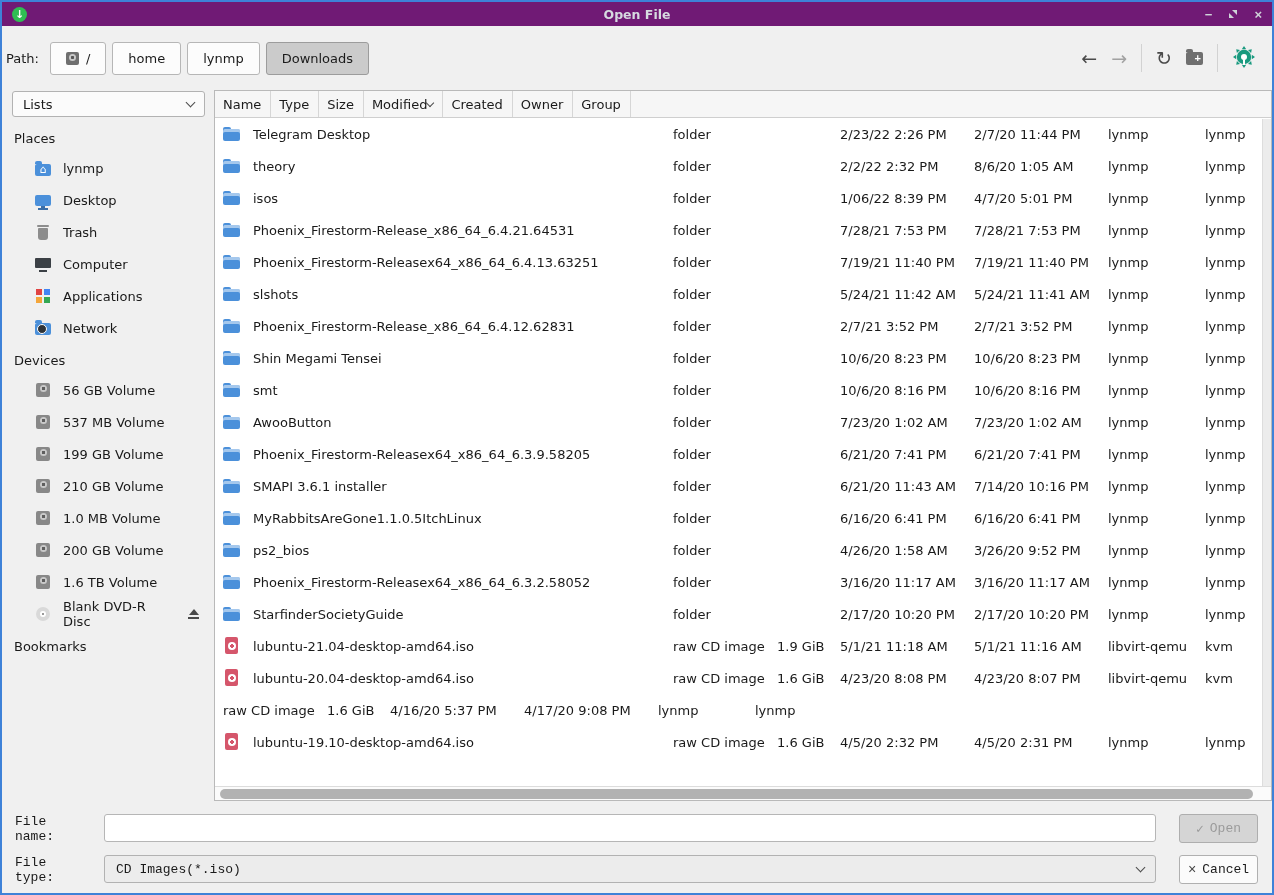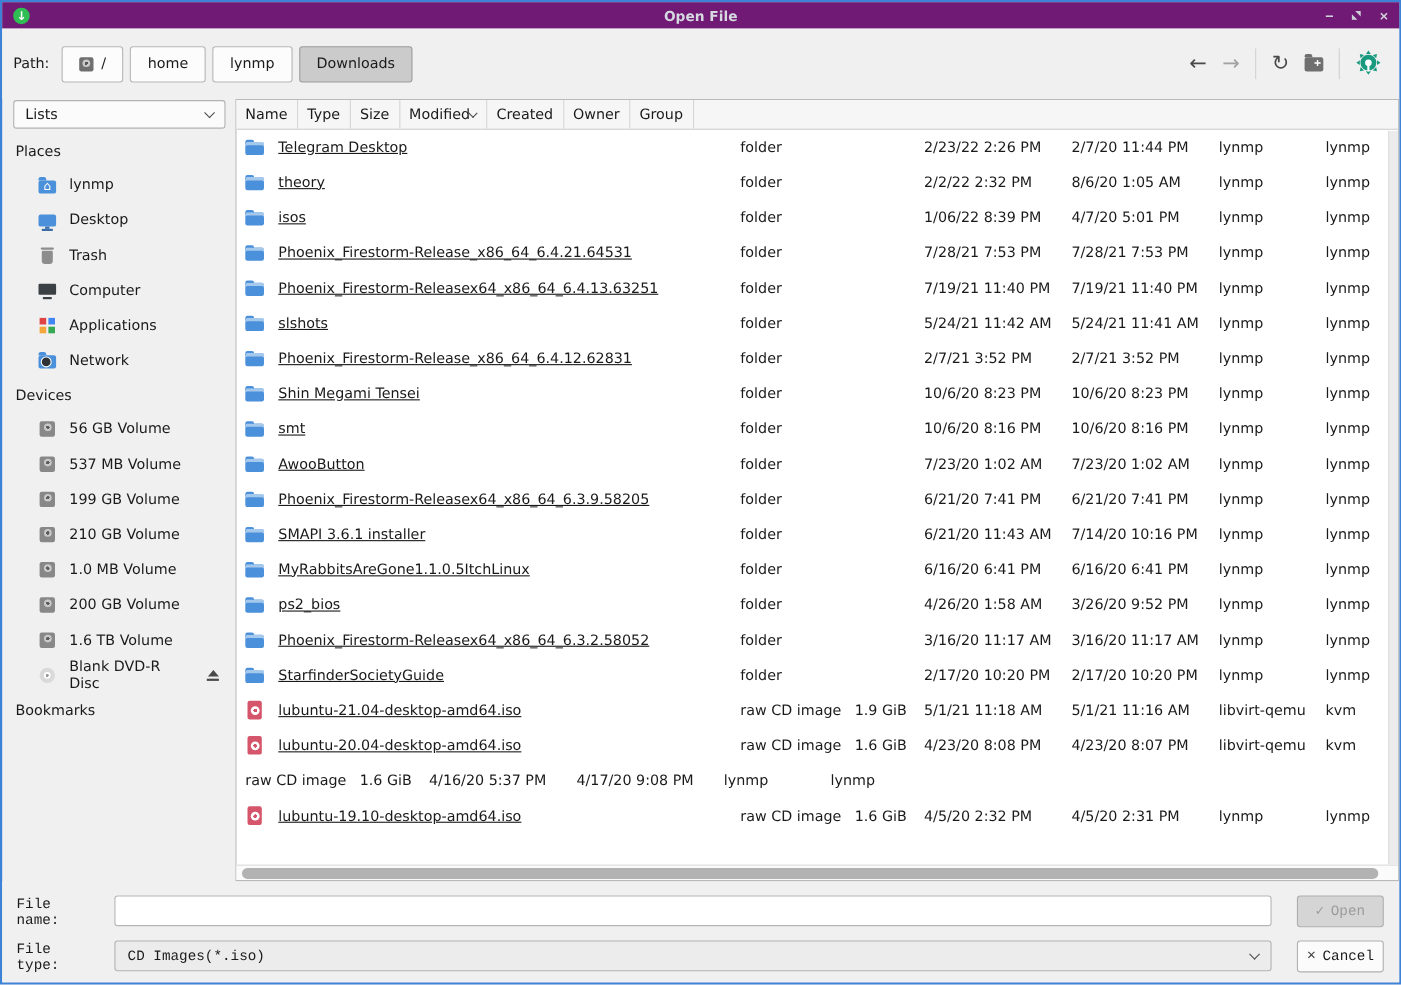--- a/index.html
+++ b/index.html
@@ -27,21 +27,21 @@
   .tb-title { position: absolute; left: 0; right: 0; text-align: center;
     color: #d6dae0; font-weight: bold; font-size: 12.5px; pointer-events: none; }
   .tb-controls { margin-left: auto; display: flex; align-items: center; gap: 16px; z-index: 1; }
   .tb-btn { color: #cfd3d9; font-size: 13px; font-weight: bold; line-height: 1; cursor: default; }
   .restore-svg { display: block; }
 
   
   .toolbar {
     height: 64px; flex: none;
     display: flex; align-items: center;
-    padding-left: 10px; position: relative;
+    padding-left: 4px; position: relative;
     background: #f0f0f0;
   }
   .path-label { margin-right: 11px; }
   .path-buttons { display: flex; gap: 6px; }
   .pathbtn {
     height: 33px; padding: 0 15px;
     background: #fcfcfc; border: 1px solid #b6b6b6; border-radius: 3px;
     display: flex; align-items: center; gap: 7px;
     font-size: 13px; color: #1a1a1a; font-family: inherit;
   }
@@ -115,21 +115,21 @@
   .filepanel { flex: 1; min-width: 0; background: #fff; border: 1px solid #b9b9b9;
     display: flex; flex-direction: column; position: relative; }
   .lheader { display: flex; height: 27px; flex: none; background: #f6f6f6; border-bottom: 1px solid #cfcfcf; }
   .hcell { display: flex; align-items: center; justify-content: flex-start;
     padding: 0 9px 0 8px; border-right: 1px solid #d6d6d6; flex: none; }
   .sort-chev { width: 6px; height: 6px; border-width: 1.3px; margin-top: -2px; }
 
   .rows { flex: 1; overflow: hidden; }
   .frow-item { display: flex; height: 32px; align-items: center; }
   .cell { flex: none; padding-left: 8px; white-space: nowrap; overflow: hidden; }
-  .cell.c1 { width: 450px; display: flex; align-items: center; gap: 11px; padding-left: 7px; text-decoration: underline; }
+  .cell.c1 { width: 450px; display: flex; align-items: center; gap: 11px; padding-left: 7px; }
   .cell.c2 { width: 104px; }
   .cell.c3 { width: 63px; }
   .cell.c4 { width: 134px; }
   .cell.c5 { width: 134px; }
   .cell.c6 { width: 97px; }
   .cell.c7 { flex: 1; }
 
   .icn { width: 20px; height: 20px; position: relative; flex: none; }
   .icn-folder::before { content: ""; position: absolute; left: 1px; top: 3px; width: 8px; height: 4px;
     background: #4b90da; border-radius: 2px 2px 0 0; }

